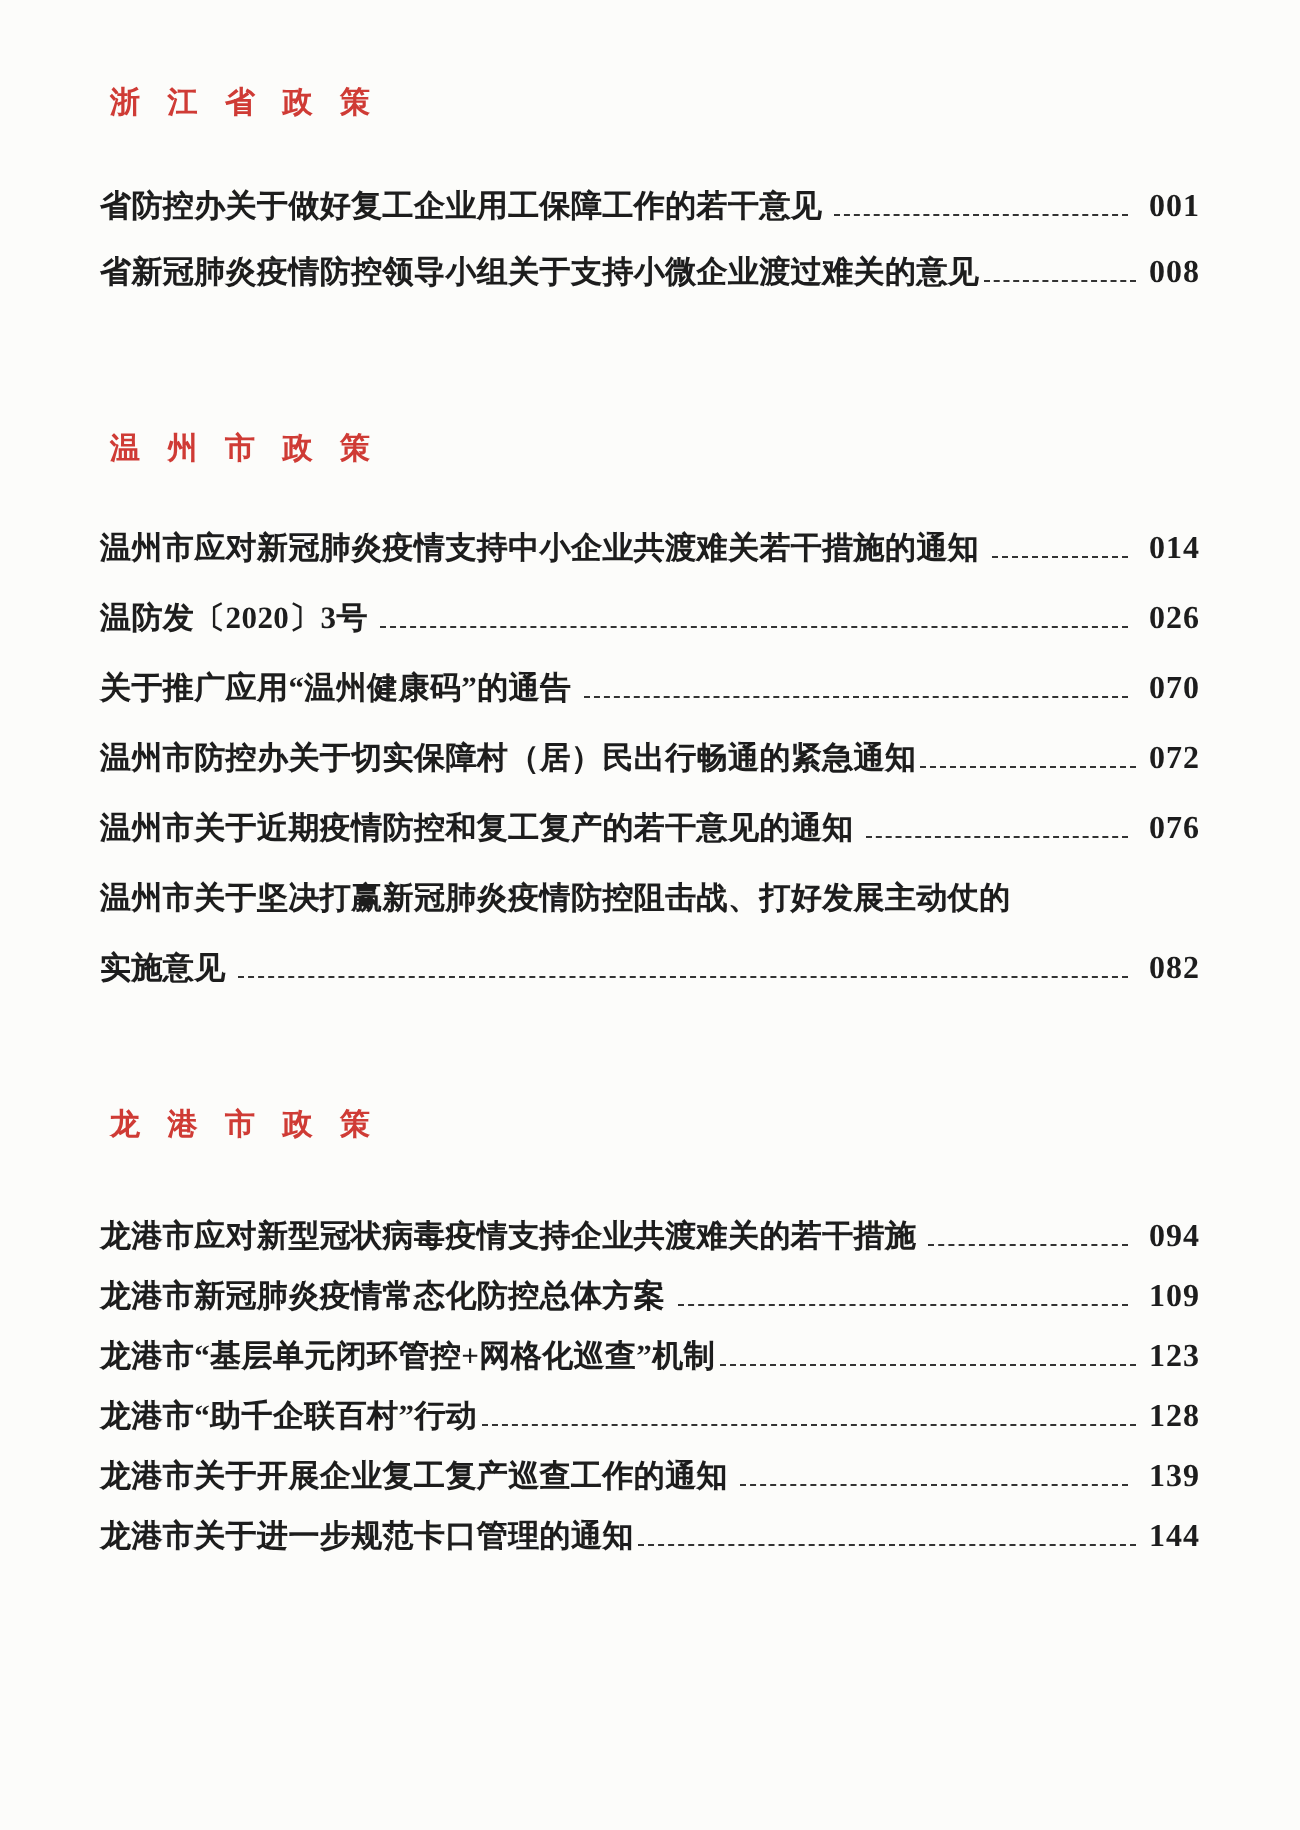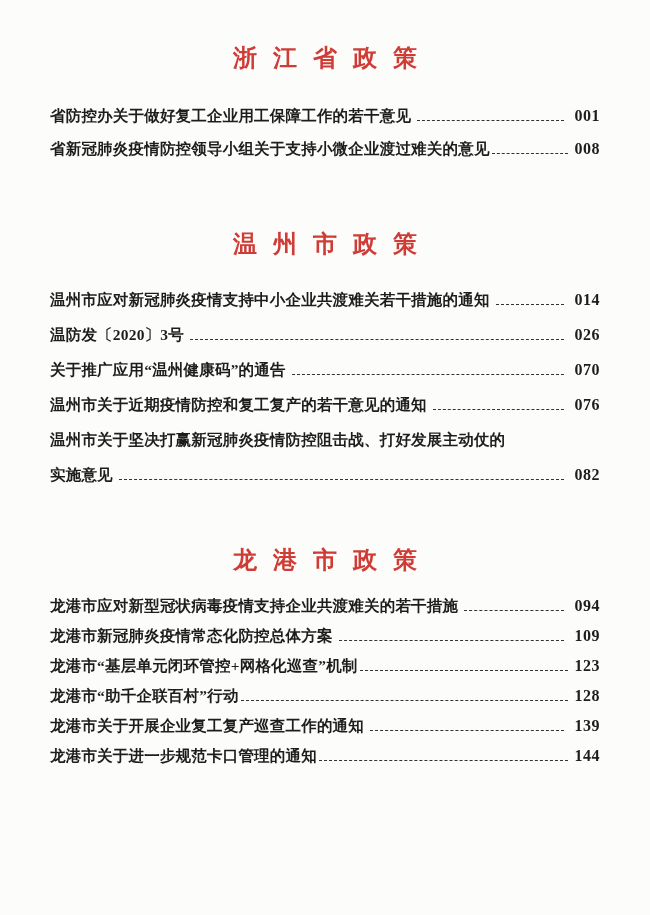--- a/index.html
+++ b/index.html
@@ -28,36 +28,35 @@
     font-size: 33px;
     font-weight: bold;
     letter-spacing: 26px;
     text-indent: 26px;
     padding-top: 52px;
     line-height: 1.1;
     font-family: "Liberation Serif", "DejaVu Serif", serif;
   }
   
   .section-title {
-    text-align: center;
     color: #cf3b35;
-    font-size: 24px;
+    font-size: 15px;
     font-weight: bold;
     letter-spacing: 5px;
     text-indent: 5px;
     font-family: "Liberation Serif", "DejaVu Serif", serif;
   }
   .sec-zhejiang  { margin-top: 42px; }
   .sec-wenzhou   { margin-top: 56px; }
   .sec-longgang  { margin-top: 44px; }
 
   .entries { margin: 0; padding: 0; }
   .entries.g1 { margin-top: 32px; }
   .entries.g2 { margin-top: 30px; }
-  .entries.g3 { margin-top: 20px; }
+  .entries.g3 { margin-top: 36px; }
 
   
   .entry {
     display: flex;
     align-items: baseline;
     width: 100%;
     font-size: 15.5px;
     font-weight: bold;
     white-space: nowrap;
   }
@@ -131,20 +130,25 @@
       <span class="leader"></span>
       <span class="entry-page">026</span>
     </div>
 
     <div class="entry">
       <span class="entry-title">关于推广应用“温州健康码”的通告</span>
       <span class="leader"></span>
       <span class="entry-page">070</span>
     </div>
 
+    <div class="entry tight">
+      <span class="entry-title">温州市防控办关于切实保障村（居）民出行畅通的紧急通知</span>
+      <span class="leader"></span>
+      <span class="entry-page">072</span>
+    </div>
 
     <div class="entry">
       <span class="entry-title">温州市关于近期疫情防控和复工复产的若干意见的通知</span>
       <span class="leader"></span>
       <span class="entry-page">076</span>
     </div>
 
     <div class="entry no-leader">
       <span class="entry-title">温州市关于坚决打赢新冠肺炎疫情防控阻击战、打好发展主动仗的</span>
 

